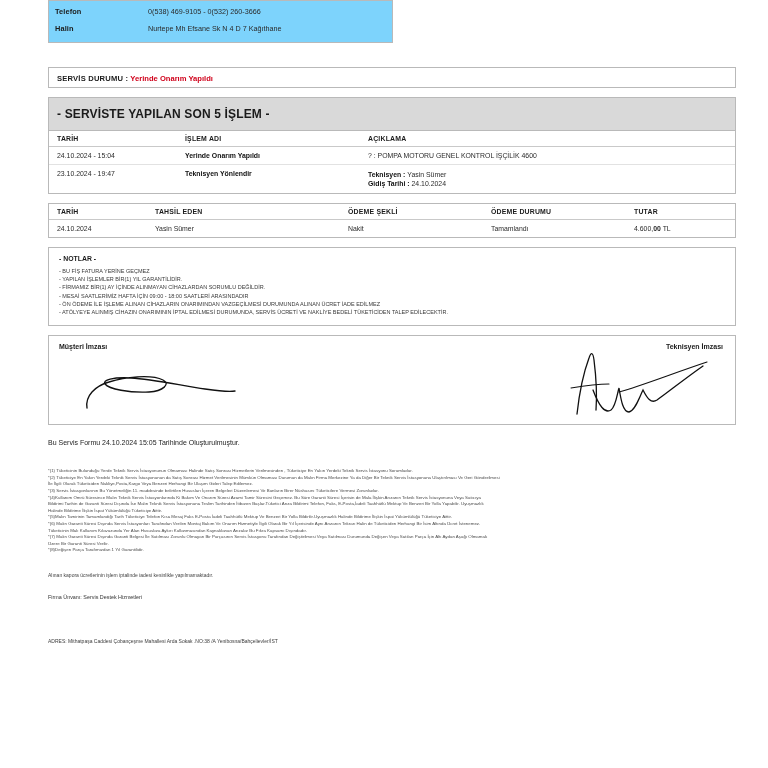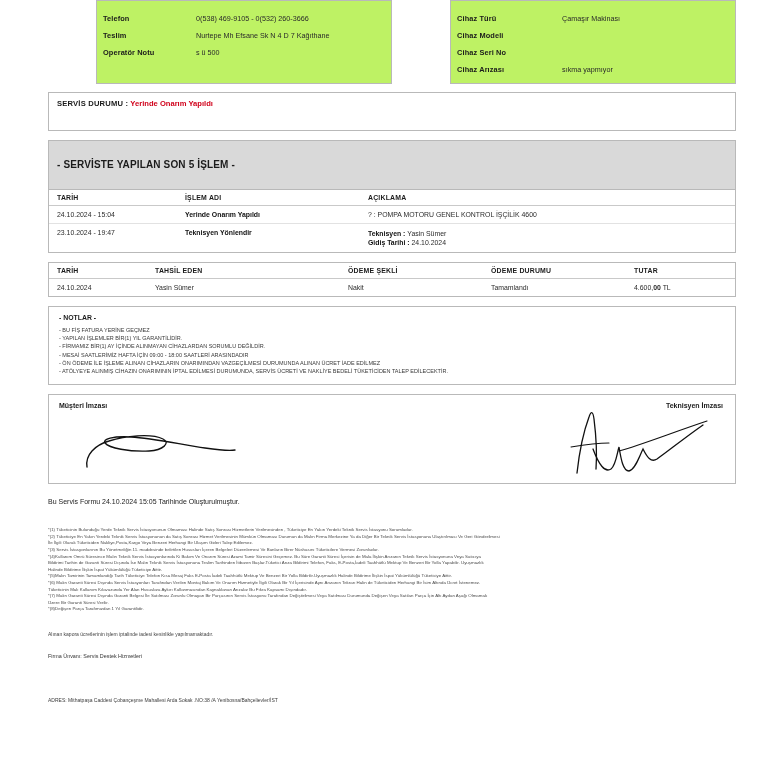--- a/index.html
+++ b/index.html
@@ -7,47 +7,46 @@
     width:768px;height:768px;background:#ffffff;
     font-family:"Liberation Sans","DejaVu Sans",sans-serif;
     color:#1b1b1b;overflow:hidden;
   }
   .page{position:relative;width:768px;height:768px;box-sizing:border-box;}
   .wrap{position:absolute;left:48px;top:0;width:688px;}
 
   
   .topgrid{display:flex;gap:10px;width:100%;}
   .infobox{
-    border:1px solid #b9b9b9;background:#bef264;box-sizing:border-box;
-    padding:9px 6px 5px 6px;
-    margin-left:48px;
+    border:1px solid #b9b9b9;background:#7dd3fc;box-sizing:border-box;
+    padding:2px 6px 5px 6px;
   }
   .infobox.left{width:345px;}
   .infobox.right{width:333px;}
   .irow{display:flex;align-items:flex-start;height:17px;line-height:17px;}
   .ilabel{font-size:7.4px;font-weight:bold;letter-spacing:.1px;}
   .left .ilabel{width:93px;}
   .right .ilabel{width:105px;}
   .ival{font-size:7.2px;color:#2a2a2a;}
 
   
   .statusbar{
-    margin-top:8px;border:1px solid #b9b9b9;background:#fff;
-    height:39px;line-height:21px;padding:0 8px;box-sizing:border-box;
+    margin-top:24px;border:1px solid #b9b9b9;background:#fff;
+    height:21px;line-height:21px;padding:0 8px;box-sizing:border-box;
     font-size:7.6px;
   }
   .statusbar b{font-weight:bold;letter-spacing:.2px;}
   .status-val{color:#d0021b;font-weight:bold;}
 
   
   .section{margin-top:9px;border:1px solid #b9b9b9;box-sizing:border-box;background:#fff;}
   .sec-head{
     background:#d9d9d9;border-bottom:1px solid #b9b9b9;
-    height:16px;line-height:16px;padding:16px 8px;
-    font-size:10px;font-weight:bold;letter-spacing:.15px;
+    height:16px;line-height:16px;padding:8px 8px;
+    font-size:12px;font-weight:bold;letter-spacing:.15px;
   }
   table{width:100%;border-collapse:collapse;}
   th{
     text-align:left;font-size:6.9px;font-weight:bold;letter-spacing:.2px;
     padding:4px 0 4px 8px;border-bottom:1px solid #c9c9c9;background:#fff;
   }
   td{
     text-align:left;font-size:6.9px;padding:5px 0 5px 8px;
     border-bottom:1px solid #e2e2e2;vertical-align:top;color:#2b2b2b;
   }
@@ -94,47 +93,25 @@
   <div class="wrap">
 
     <div class="topgrid">
 
       <div class="infobox left">
         <div class="irow">
           <span class="ilabel">Telefon</span>
           <span class="ival">0(538) 469-9105 - 0(532) 260-3666</span>
         </div>
         <div class="irow">
-          <span class="ilabel">Teslim</span>
+          <span class="ilabel">Halin</span>
           <span class="ival">Nurtepe Mh Efsane Sk N 4 D 7 Kağıthane</span>
         </div>
-        <div class="irow">
-          <span class="ilabel">Operatör Notu</span>
-          <span class="ival">s ü 500</span>
-        </div>
       </div>
 
-      <div class="infobox right">
-        <div class="irow">
-          <span class="ilabel">Cihaz Türü</span>
-          <span class="ival">Çamaşır Makinası</span>
-        </div>
-        <div class="irow">
-          <span class="ilabel">Cihaz Modeli</span>
-          <span class="ival"></span>
-        </div>
-        <div class="irow">
-          <span class="ilabel">Cihaz Seri No</span>
-          <span class="ival"></span>
-        </div>
-        <div class="irow">
-          <span class="ilabel">Cihaz Arızası</span>
-          <span class="ival">sıkma yapmıyor</span>
-        </div>
-      </div>
     </div>
 
     <div class="statusbar">
       <b>SERVİS DURUMU :</b>
       <span class="status-val">Yerinde Onarım Yapıldı</span>
     </div>
 
     <div class="section">
       <div class="sec-head">- SERVİSTE YAPILAN SON 5 İŞLEM -</div>
       <table>

